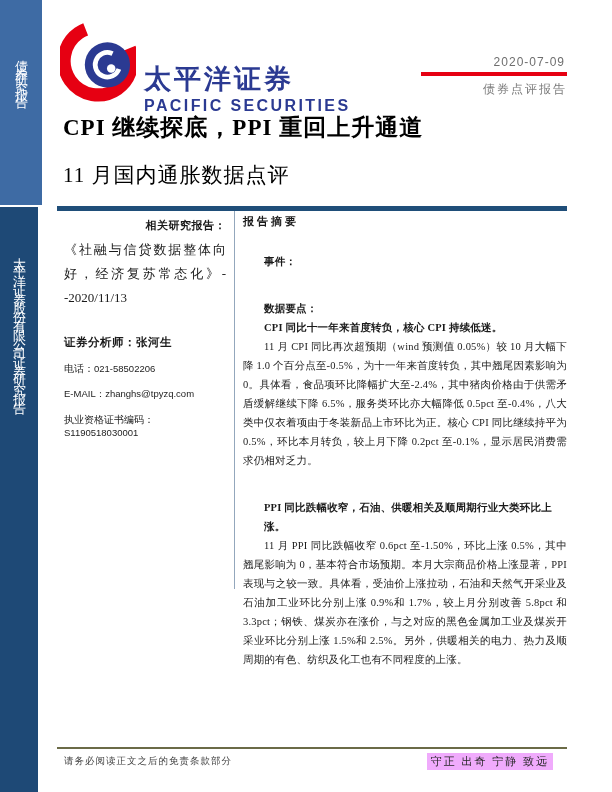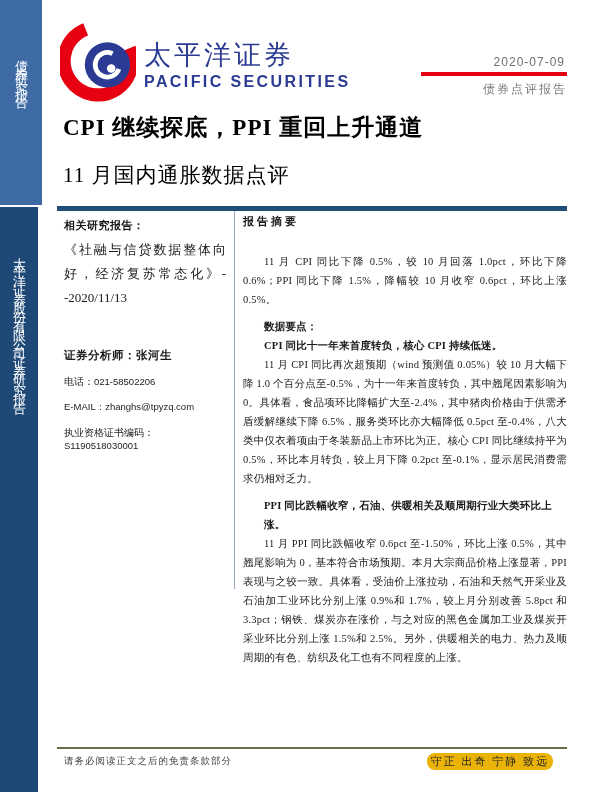--- a/index.html
+++ b/index.html
@@ -23,22 +23,22 @@
     writing-mode:vertical-rl; color:#fff;
     font-family:"Liberation Serif", serif;
   }
   .v-label.top { top:50px; font-size:13px; letter-spacing:7px; }
   .v-label.bottom { top:40px; font-size:13px; letter-spacing:9px; }
   
   .logo { position:absolute; left:60px; top:12px; display:flex; align-items:flex-start; }
   .logo svg { display:block; }
   .logo-text { margin-left:8px; padding-top:30px; }
   .logo-cn {
-    font-family:"Liberation Sans", sans-serif; font-weight:normal;
-    font-size:27px; color:#2b3a92; letter-spacing:3px; line-height:1;
+    font-family:"Liberation Sans", sans-serif; font-weight:bold;
+    font-size:27px; color:#2b3a92; letter-spacing:3px; line-height:1;margin-top:24px;
   }
   .logo-en {
     font-family:"Liberation Sans", sans-serif; font-weight:bold;
     font-size:16px; color:#2b3a92; letter-spacing:2.4px; margin-top:4px;
   }
   .header-right { position:absolute; right:45px; top:55px; width:220px; text-align:right; }
   .date {
     font-family:"Liberation Sans", sans-serif; font-size:12px; color:#6e6e6e;
     letter-spacing:1px; padding-right:2px;
   }
@@ -52,45 +52,45 @@
   .subtitle {
     position:absolute; left:63px; top:161px; width:400px;
     font-size:21px; color:#000; letter-spacing:1px;
   }
   
   .top-rule { position:absolute; left:57px; top:206px; width:510px; height:5px; background:#1f4e79; }
   .v-divider { position:absolute; left:234px; top:211px; width:1px; height:378px; background:#93a7bc; }
   .footer-rule { position:absolute; left:57px; top:747px; width:510px; height:2px; background:#6b6b47; }
   
   .left-col { position:absolute; left:64px; top:218px; width:162px; }
-  .related-heading { font-size:11px; font-weight:bold; letter-spacing:0.5px; }
+  .related-heading { font-size:11px; font-weight:bold; letter-spacing:0.5px;text-align:right; }
   .related-item { font-size:13px; line-height:24px; margin-top:5px; text-align:justify; }
-  .analyst { font-size:11.5px; font-weight:bold; margin-top:38px; letter-spacing:0.5px; }
+  .analyst { font-size:11.5px; font-weight:bold; margin-top:25px; letter-spacing:0.5px; }
   .contact-row { font-size:10px; margin-top:12px; color:#222; }
   .contact-row .val { font-family:"Liberation Sans", sans-serif; font-size:9.5px; }
   
   .right-col { position:absolute; left:243px; top:214px; width:324px; }
   .summary-heading { font-size:11px; font-weight:bold; letter-spacing:3px; }
-  .sec { margin-top:8px; }
+  .sec { margin-top:28px; }
   .sec-label, .sec-emph {
     font-size:10.5px; font-weight:bold; line-height:19px;
     padding-left:21px; letter-spacing:0.2px;
   }
   .sec-body {
     font-size:10.5px; line-height:19px; text-indent:21px;
     text-align:justify; letter-spacing:0.2px;
   }
   .sec.first { margin-top:23px; }
   
   .disclaimer {
     position:absolute; left:64px; top:755px; font-size:9.5px; color:#3f3f3f; letter-spacing:1px;
   }
   .motto {
     position:absolute; right:59px; top:753px; font-size:11px; color:#262626;
-    background:#eab308; padding:1px 4px; letter-spacing:2px;border-radius:8px;
+    background:#f0abfc; padding:1px 4px; letter-spacing:2px;
   }
 </style>
 </head>
 <body>
 
 <div class="page">
 
   <div class="sidebar-top">
     <div class="v-label top">债券研究报告</div>
   </div>
@@ -141,21 +141,21 @@
     </div>
     <div class="contact-row">
       <span>执业资格证书编码：</span><span class="val">S1190518030001</span>
     </div>
   </div>
 
   <div class="right-col">
     <div class="summary-heading">报告摘要</div>
 
     <div class="sec first">
-      <div class="sec-body">11 月 CPI 同比下降 0.5%，较 10 月回落 1.0pct，环比下降 0.6%；PPI 同比下降 1.5%，降幅较 10 月收窄 0.6pct，环比上涨 0.5%。</div>
+      <div class="sec-label">事件：</div>
     </div>
 
     <div class="sec">
       <div class="sec-label">数据要点：</div>
       <div class="sec-emph">CPI 同比十一年来首度转负，核心 CPI 持续低迷。</div>
       <div class="sec-body">11 月 CPI 同比再次超预期（wind 预测值 0.05%）较 10 月大幅下降 1.0 个百分点至-0.5%，为十一年来首度转负，其中翘尾因素影响为 0。具体看，食品项环比降幅扩大至-2.4%，其中猪肉价格由于供需矛盾缓解继续下降 6.5%，服务类环比亦大幅降低 0.5pct 至-0.4%，八大类中仅衣着项由于冬装新品上市环比为正。核心 CPI 同比继续持平为 0.5%，环比本月转负，较上月下降 0.2pct 至-0.1%，显示居民消费需求仍相对乏力。</div>
     </div>
 
 
     <div class="sec">

